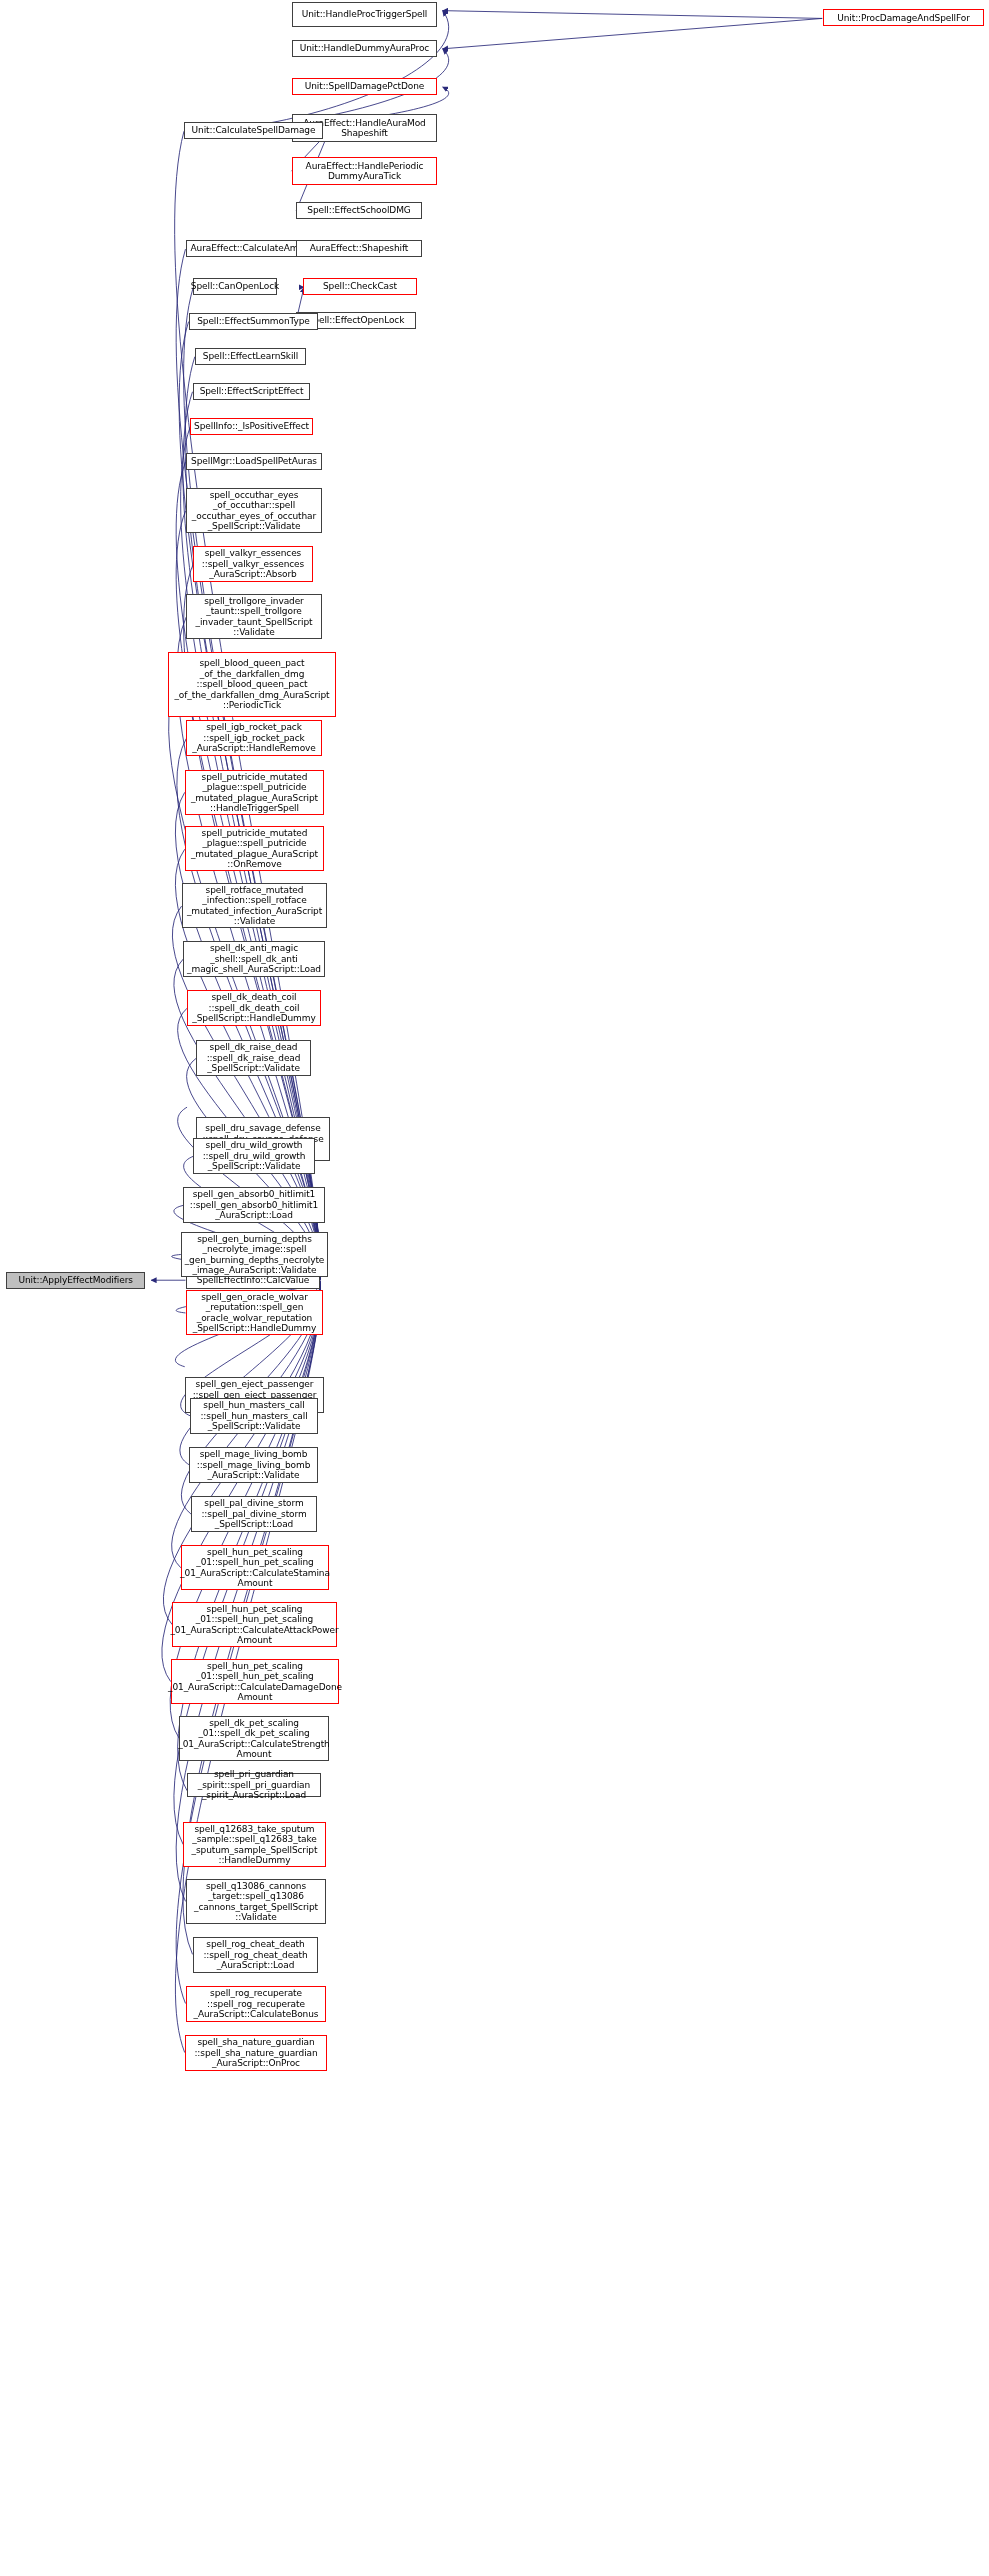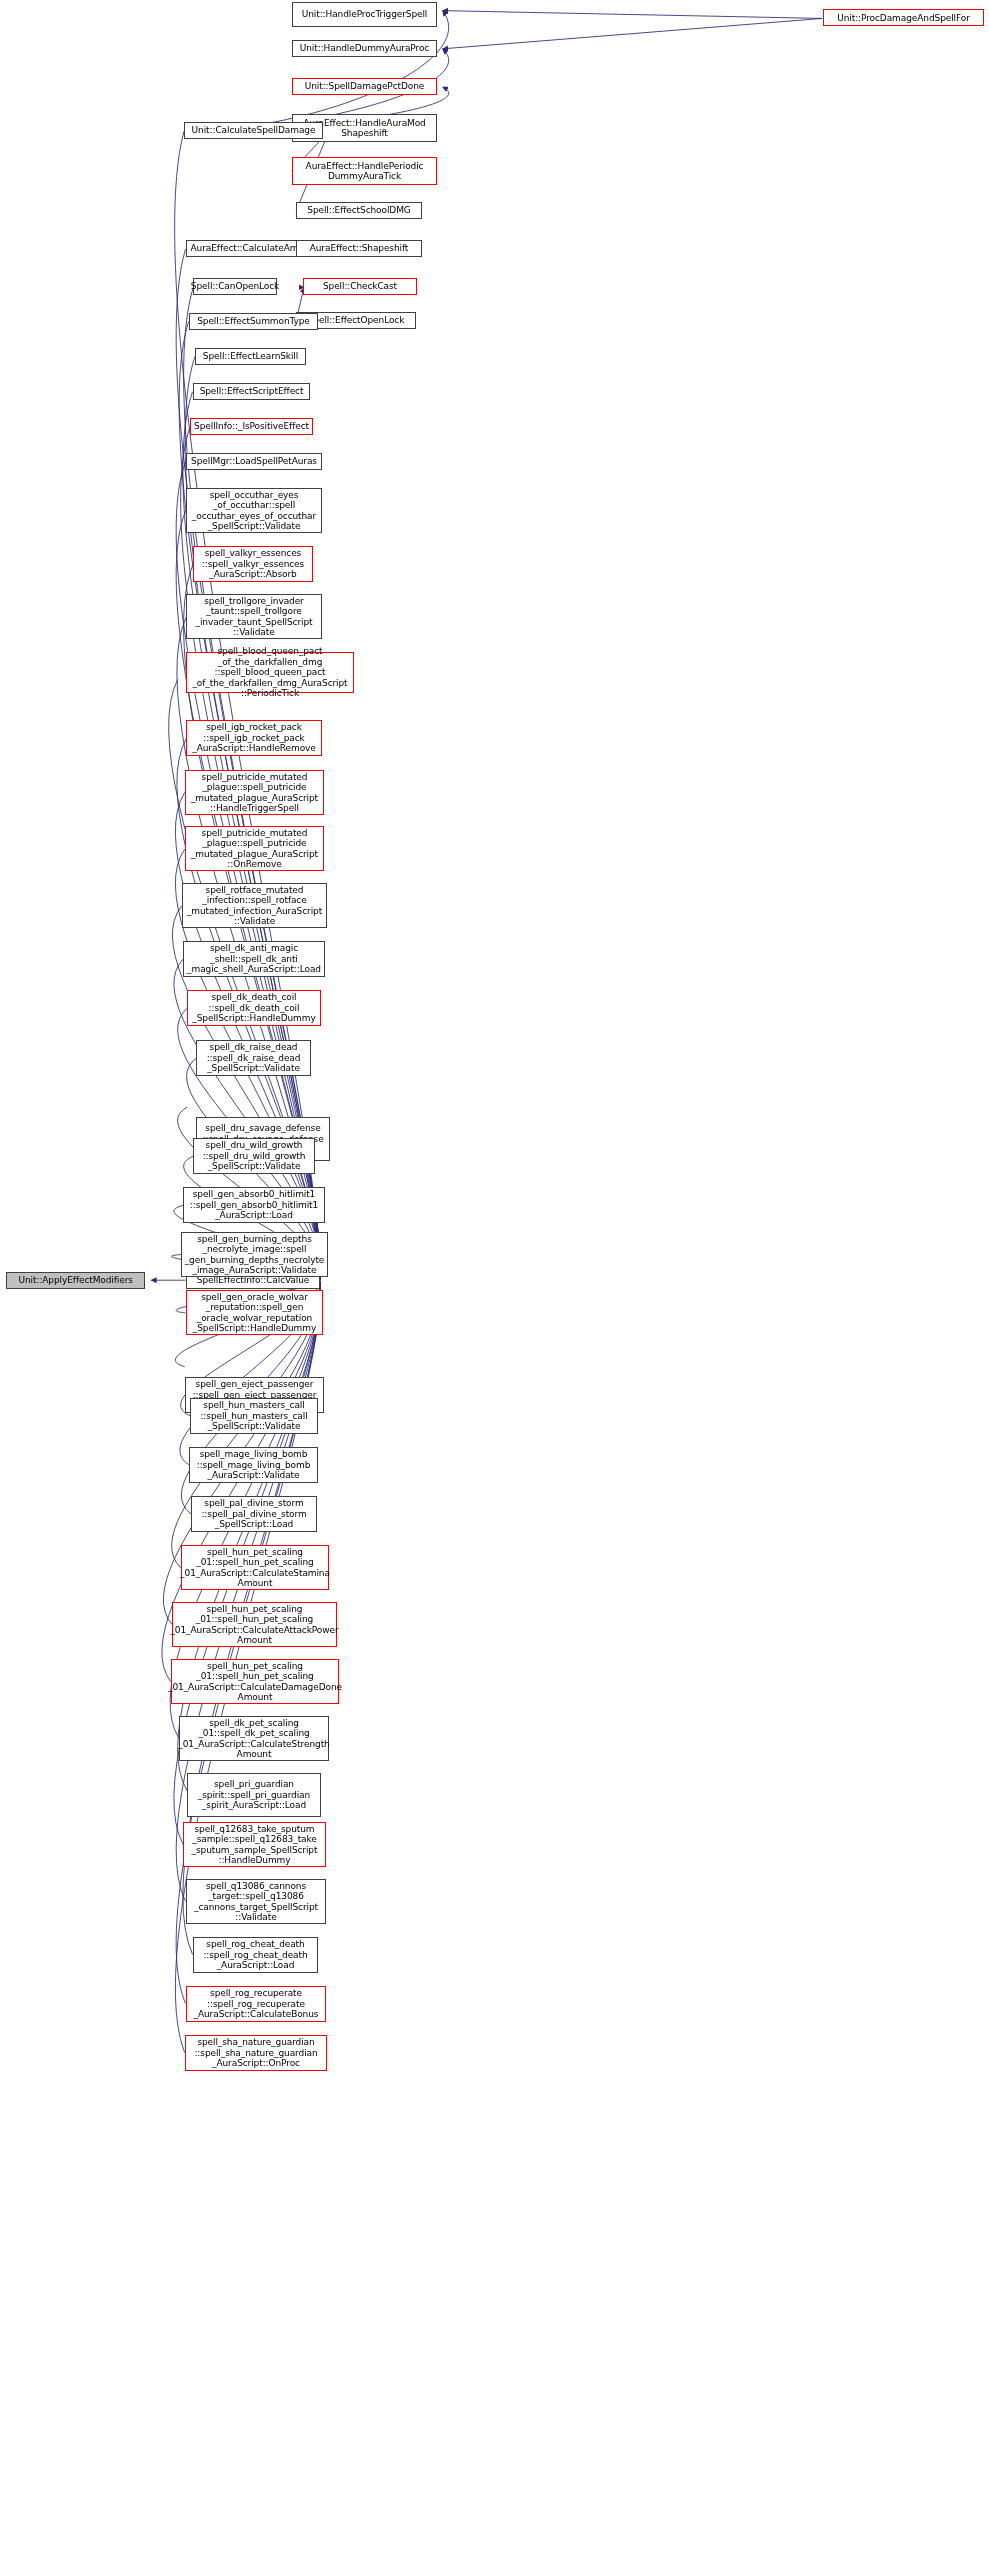--- a/index.html
+++ b/index.html
@@ -142,21 +142,21 @@
 _of_occuthar::spell
 _occuthar_eyes_of_occuthar
 _SpellScript::Validate</div>
       <div class="node red" style="left: 193px; top: 546px; width: 120px; height: 36px;">spell_valkyr_essences
 ::spell_valkyr_essences
 _AuraScript::Absorb</div>
       <div class="node" style="left: 186px; top: 594px; width: 136px; height: 45px;">spell_trollgore_invader
 _taunt::spell_trollgore
 _invader_taunt_SpellScript
 ::Validate</div>
-      <div class="node red" style="left: 186px; top: 652px; width: 168px; height: 41px;">spell_blood_queen_pact
+      <div class="node red" style="left: 168px; top: 652px; width: 168px; height: 65px;">spell_blood_queen_pact
 _of_the_darkfallen_dmg
 ::spell_blood_queen_pact
 _of_the_darkfallen_dmg_AuraScript
 ::PeriodicTick</div>
       <div class="node red" style="left: 186px; top: 720px; width: 136px; height: 36px;">spell_igb_rocket_pack
 ::spell_igb_rocket_pack
 _AuraScript::HandleRemove</div>
       <div class="node red" style="left: 185px; top: 770px; width: 139px; height: 45px;">spell_putricide_mutated
 _plague::spell_putricide
 _mutated_plague_AuraScript
@@ -216,21 +216,21 @@
 _01_AuraScript::CalculateAttackPower
 Amount</div>
       <div class="node red" style="left: 171px; top: 1659px; width: 168px; height: 45px;">spell_hun_pet_scaling
 _01::spell_hun_pet_scaling
 _01_AuraScript::CalculateDamageDone
 Amount</div>
       <div class="node" style="left: 179px; top: 1716px; width: 150px; height: 45px;">spell_dk_pet_scaling
 _01::spell_dk_pet_scaling
 _01_AuraScript::CalculateStrength
 Amount</div>
-      <div class="node" style="left: 187px; top: 1773px; width: 134px; height: 44px;">spell_pri_guardian
+      <div class="node" style="left: 187px; top: 1773px; width: 134px; height: 24px;">spell_pri_guardian
 _spirit::spell_pri_guardian
 _spirit_AuraScript::Load</div>
       <div class="node red" style="left: 183px; top: 1822px; width: 143px; height: 45px;">spell_q12683_take_sputum
 _sample::spell_q12683_take
 _sputum_sample_SpellScript
 ::HandleDummy</div>
       <div class="node" style="left: 186px; top: 1879px; width: 140px; height: 45px;">spell_q13086_cannons
 _target::spell_q13086
 _cannons_target_SpellScript
 ::Validate</div>

